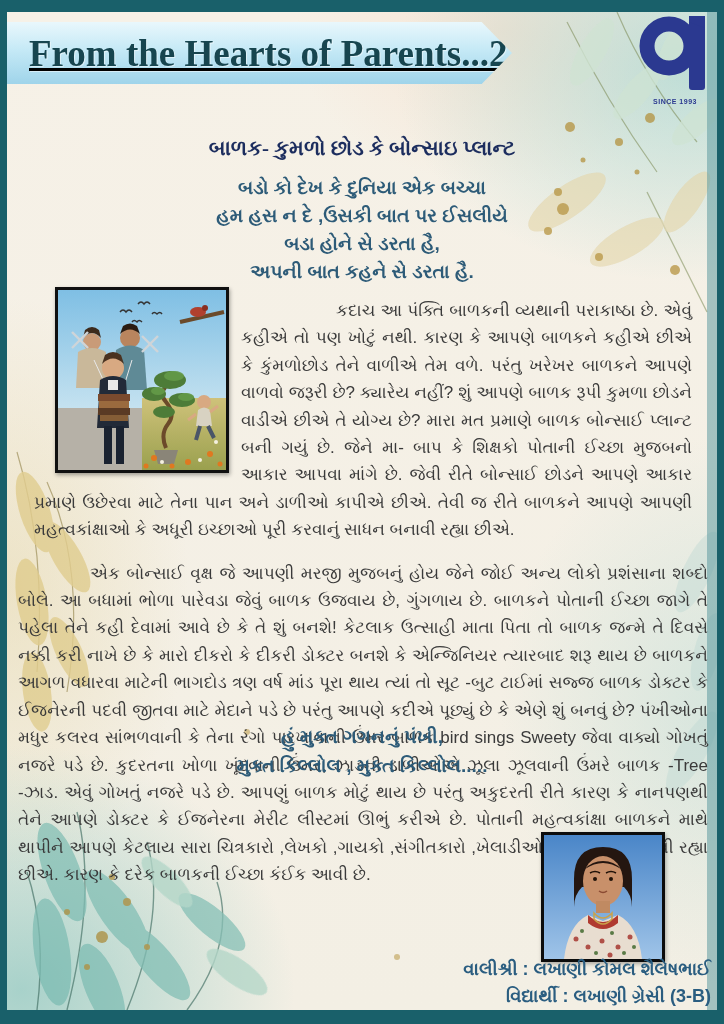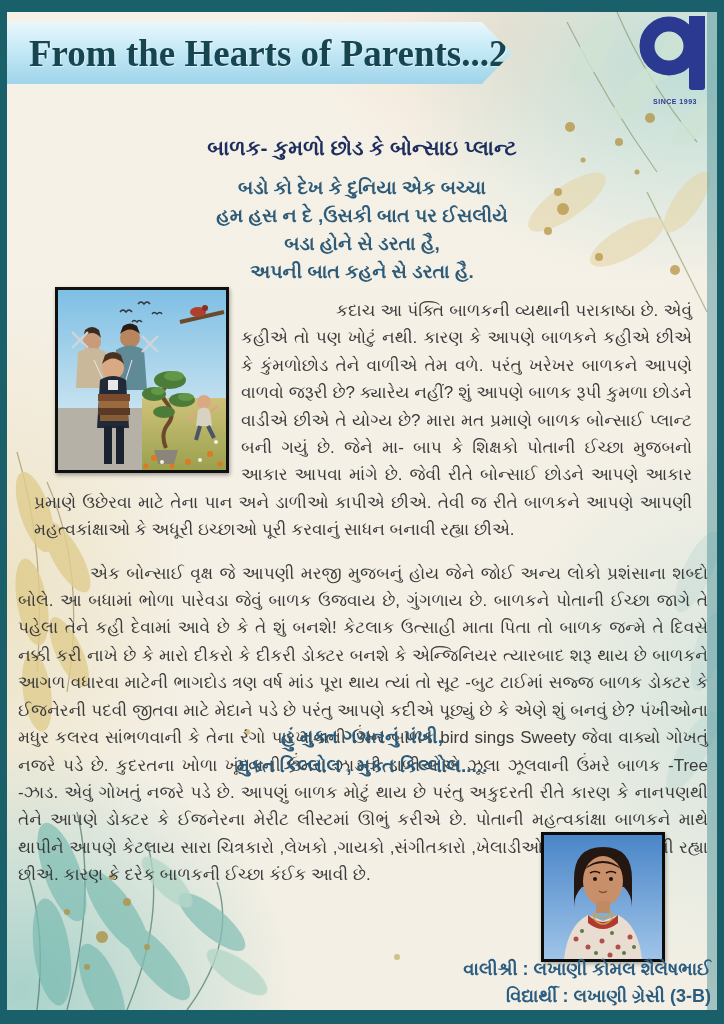--- a/index.html
+++ b/index.html
@@ -23,37 +23,38 @@
   }
   #bg-decor{position:absolute;inset:0;pointer-events:none;}
 
   
   .ribbon{
     position:absolute;left:0;top:10px;width:505px;height:62px;
     background:linear-gradient(#e9f7fc 0%,#c5e9f6 45%,#9fd4ea 100%);
     clip-path:polygon(0 0,94% 0,100% 50%,94% 100%,0 100%);
     display:flex;align-items:center;
     filter:drop-shadow(2px 3px 3px rgba(40,80,90,.35));
+    text-decoration:underline;
   }
   .ribbon-title{
     font-family:"Liberation Serif", serif;
     font-weight:bold;font-size:37px;color:#17454f;
     padding-left:22px;letter-spacing:0px;white-space:nowrap;
     text-shadow:1px 1px 0 rgba(255,255,255,.5);
   }
   
   .logo{position:absolute;right:6px;top:2px;width:72px;height:98px;text-align:center;}
   .logo-since{
     display:block;margin-top:-4px;font-size:7px;font-weight:bold;color:#2b3990;
     letter-spacing:.5px;text-align:center;
   }
   
   .article-title{
     position:absolute;left:0;top:124px;width:100%;
-    text-align:center;font-size:21px;font-weight:bold;color:#1c2d5e;
+    text-align:center;font-size:21px;font-weight:bold;color:#1c2d5e;font-family:Liberation Serif, serif;
   }
   
   .poem{
     position:absolute;left:0;width:100%;text-align:center;
     font-size:19px;font-weight:bold;color:#2d5b78;line-height:28px;
   }
   .poem.opening{top:162px;}
   .poem.closing{top:710px;line-height:29px;}
   
   .content{

